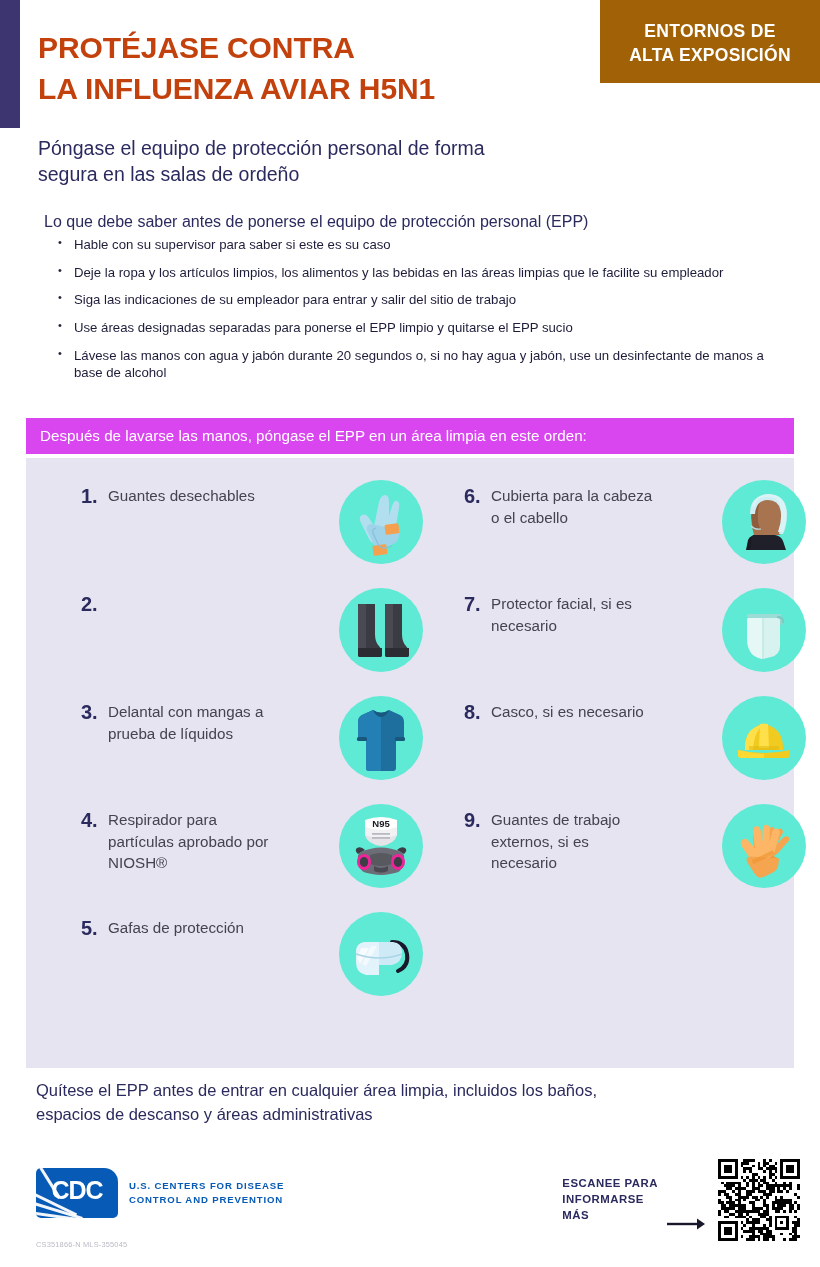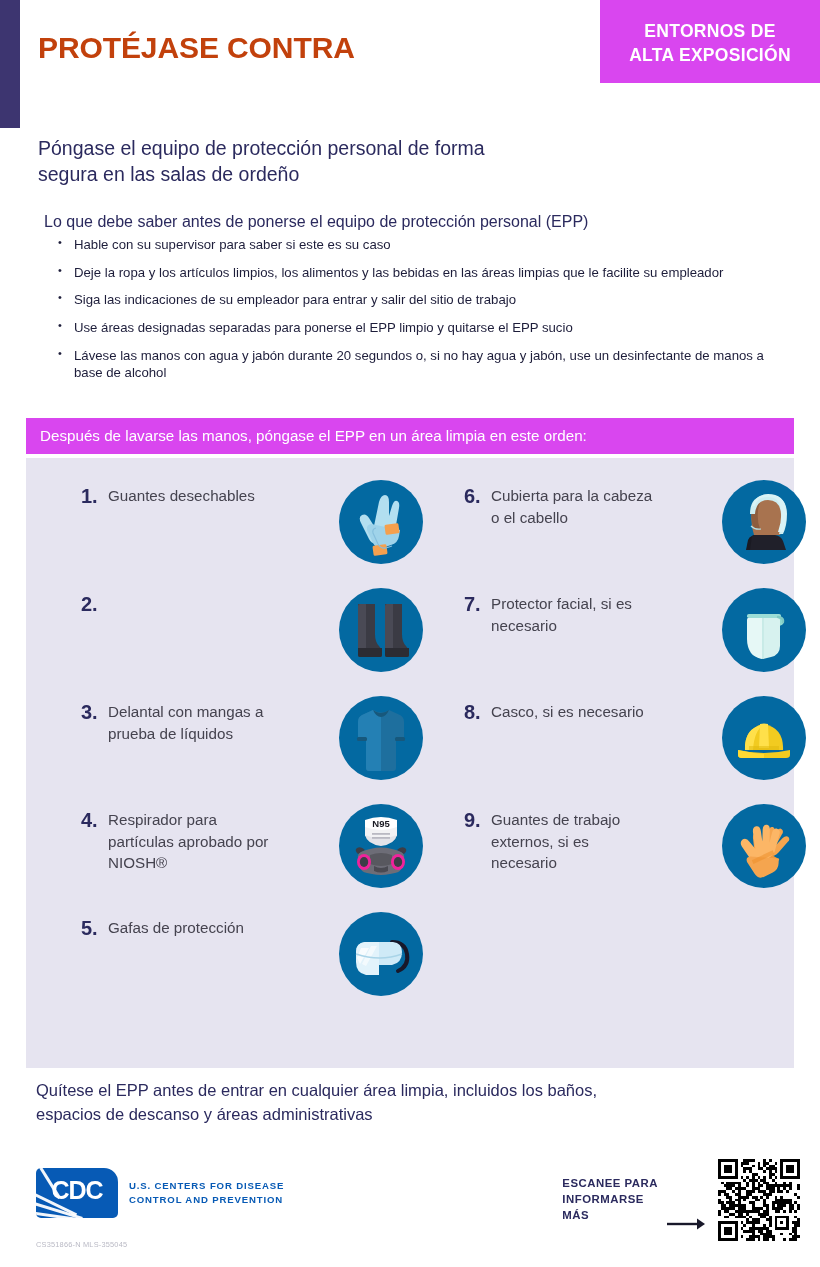--- a/index.html
+++ b/index.html
@@ -30,21 +30,21 @@
     background: #3d3570;
   }
 
   
   .red-badge {
     position: absolute;
     right: 0;
     top: 0;
     width: 220px;
     height: 83px;
-    background: #d946ef;
+    background: #a16207;
     display: flex;
     flex-direction: column;
     align-items: center;
     justify-content: center;
     padding-top: 4px;
   }
   .red-badge .bl {
     color: #ffffff;
     font-size: 17.5px;
     font-weight: bold;
@@ -171,21 +171,21 @@
     width: 165px;
     flex: 0 0 165px;
   }
   .ppe-circle {
     position: absolute;
     right: 30px;
     top: 0;
     width: 84px;
     height: 84px;
     border-radius: 50%;
-    background: #0369a1;
+    background: #5eead4;
     overflow: hidden;
   }
   .ppe-circle svg { display: block; width: 84px; height: 84px; }
 
   
   .closing {
     position: absolute;
     left: 36px;
     top: 1078px;
     width: 700px;
@@ -289,20 +289,21 @@
 
   <div class="left-bar"></div>
 
   <div class="red-badge">
     <div class="bl">ENTORNOS DE</div>
     <div class="bl">ALTA EXPOSICIÓN</div>
   </div>
 
   <div class="title">
     <span>PROTÉJASE CONTRA</span>
+    <span class="l2">LA INFLUENZA AVIAR H5N1</span>
   </div>
 
   <div class="subtitle">
     <span>Póngase el equipo de protección personal de forma</span>
     <span class="l2">segura en las salas de ordeño</span>
   </div>
 
   <div class="know-heading">Lo que debe saber antes de ponerse el equipo de protección personal (EPP)</div>
 
   <div class="bullets">

